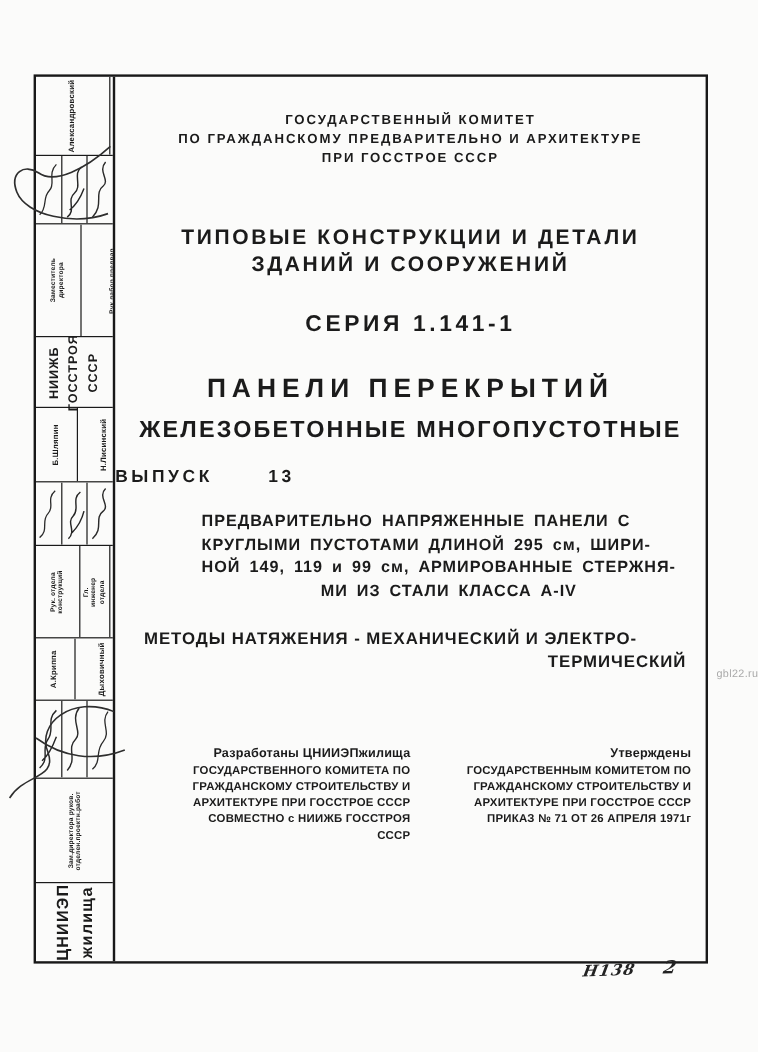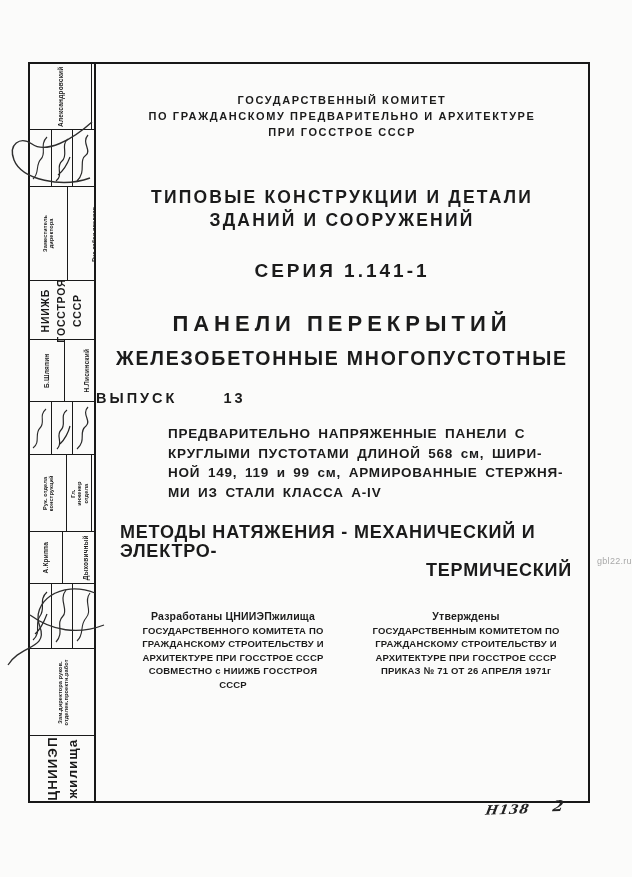--- a/index.html
+++ b/index.html
@@ -35,28 +35,28 @@
   .hdr   { top:28px; font-size:11px; letter-spacing:1.6px; line-height:16px; }
   .tblock{ top:122px; font-size:17.5px; letter-spacing:2.2px; line-height:23px; }
   .series{ top:196px; font-size:19px; letter-spacing:3px;text-align:center; }
   .main1 { top:247px; font-size:22px; letter-spacing:5px; }
   .main2 { top:283px; font-size:19.5px; letter-spacing:1.8px; }
   .issue { top:326px; font-size:14.5px; letter-spacing:3px;
            display:flex; gap:46px; }
 
   .desc  { position:absolute; left:28px; top:360px; width:412px; text-align:left;
            font-weight:bold; font-size:13.5px; letter-spacing:.8px; line-height:19.5px; word-spacing:3px;margin-left:44px; }
-  .desc div:last-child { }
+  .desc div:last-child { text-align:center; }
 
   .methods { position:absolute; left:24px; top:459px; width:452px; text-align:left;
-             font-weight:bold; font-size:18px; letter-spacing:.8px; line-height:19px; }
+             font-weight:bold; font-size:14px; letter-spacing:.8px; line-height:19px; }
   .methods div:last-child { text-align:right; }
 
   .cols { position:absolute; top:546px; left:28px; right:10px; display:flex; }
-  .col  { font-weight:bold; font-size:9.5px; letter-spacing:.2px; line-height:13.5px; text-align:center; }
+  .col  { font-weight:bold; font-size:9.5px; letter-spacing:.2px; line-height:13.5px; text-align:right;margin-top:12px; }
   .col.left  { width:218px; }
   .col.right { width:220px; margin-left:14px; }
   .col div:first-child { font-size:10.5px; }
 
   
   .watermark { position:absolute; left:597px; top:556px; font-size:9px; color:#a9a9a9;
                letter-spacing:.3px; font-weight:normal; }
   .hand { position:absolute; font-family:"DejaVu Serif", serif; font-style:italic;
           font-weight:bold; color:#222; transform:skewX(-12deg) rotate(-2deg); }
   .hand1 { left:486px; top:802px; font-size:13px; letter-spacing:1px; }
@@ -217,21 +217,21 @@
       <div class="cblock main1">ПАНЕЛИ  ПЕРЕКРЫТИЙ</div>
       <div class="cblock main2">ЖЕЛЕЗОБЕТОННЫЕ МНОГОПУСТОТНЫЕ</div>
 
       <div class="cblock issue">
         <span>ВЫПУСК</span>
         <span>13</span>
       </div>
 
       <div class="desc">
         <div>ПРЕДВАРИТЕЛЬНО НАПРЯЖЕННЫЕ ПАНЕЛИ  С</div>
-        <div>КРУГЛЫМИ ПУСТОТАМИ ДЛИНОЙ 568 см, ШИРИ-</div>
+        <div>КРУГЛЫМИ ПУСТОТАМИ ДЛИНОЙ 295 см, ШИРИ-</div>
         <div>НОЙ 149, 119 и 99 см, АРМИРОВАННЫЕ СТЕРЖНЯ-</div>
         <div>МИ ИЗ СТАЛИ КЛАССА А-IV</div>
       </div>
 
       <div class="methods">
         <div>МЕТОДЫ НАТЯЖЕНИЯ - МЕХАНИЧЕСКИЙ И ЭЛЕКТРО-</div>
         <div>ТЕРМИЧЕСКИЙ</div>
       </div>
 
       <div class="cols">

